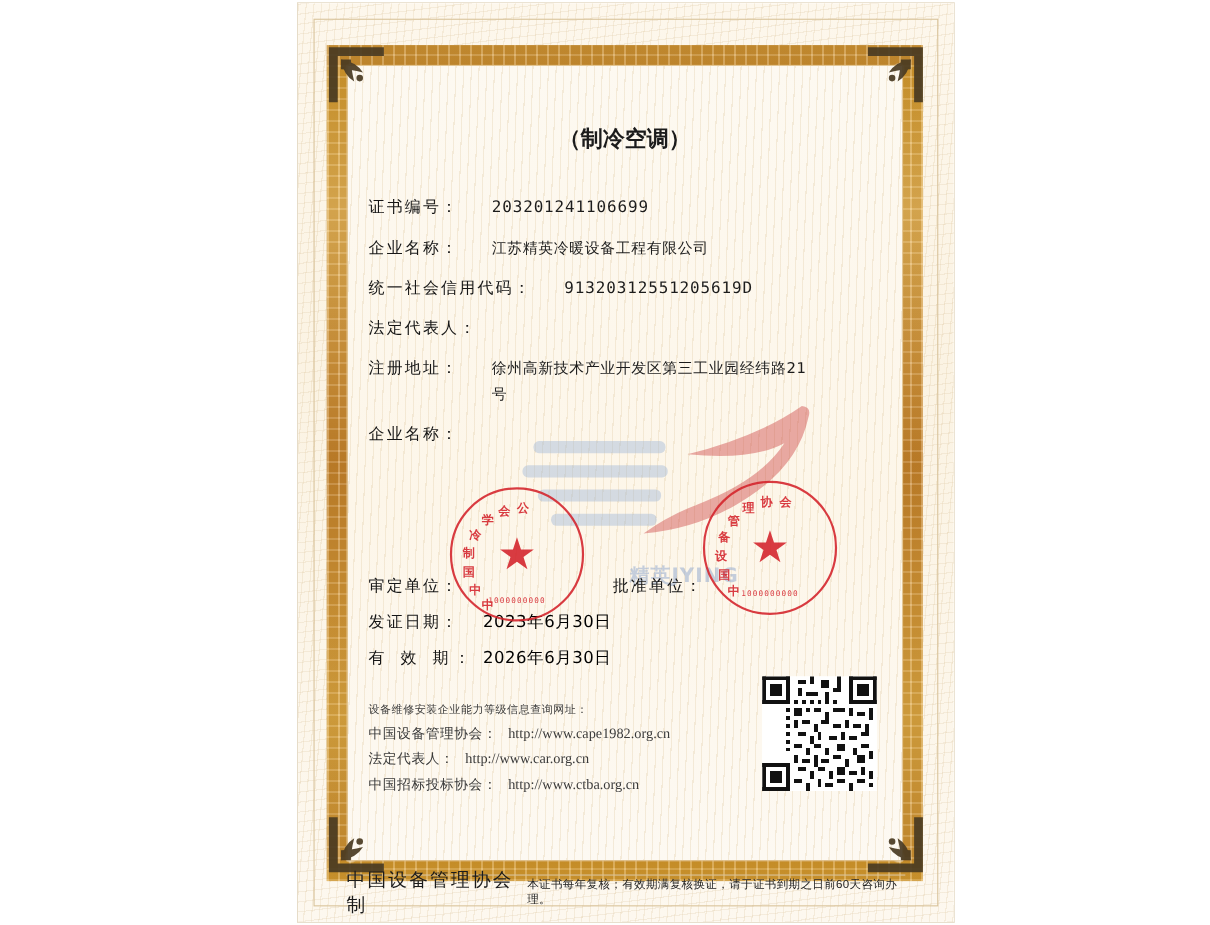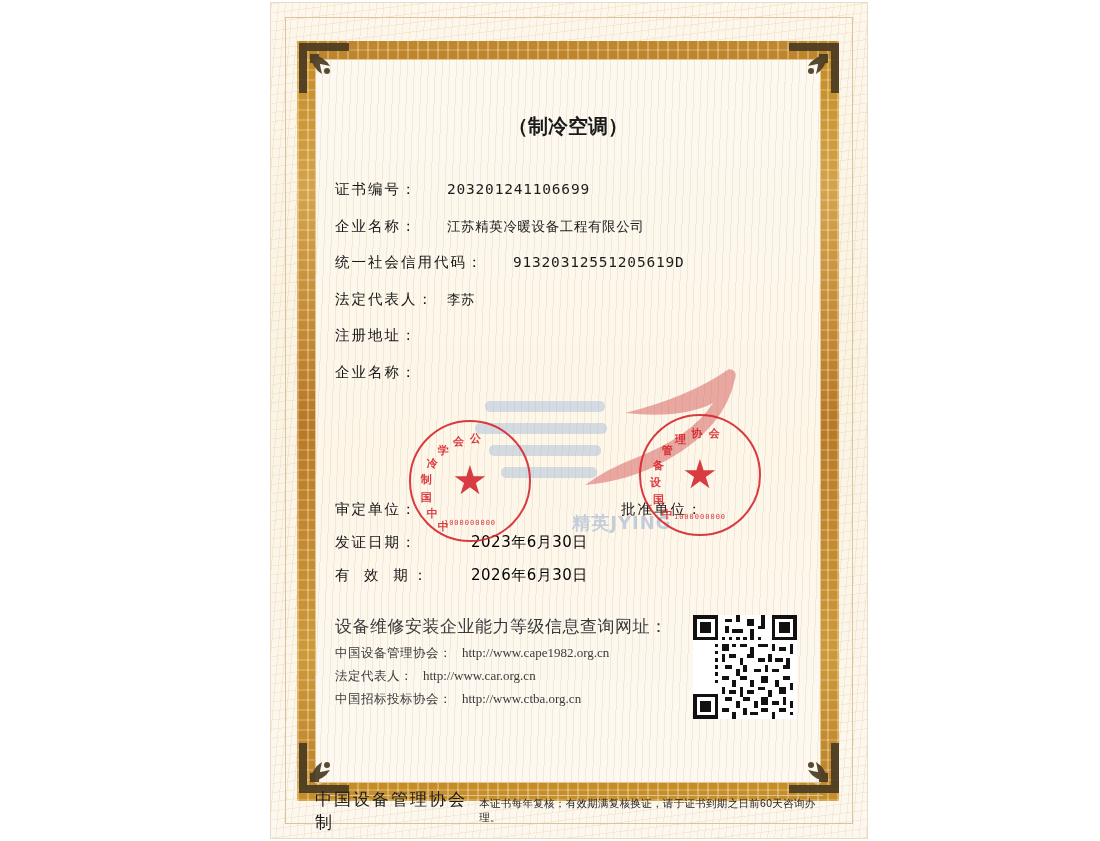--- a/index.html
+++ b/index.html
@@ -168,21 +168,20 @@
   
   .approval {
     position: relative;
     margin-top: 118px;
     padding-left: 18px;
   }
   .appr-row {
     display: flex;
     align-items: flex-start;
     margin-bottom: 14px;
-    gap: 32px;
   }
   .appr-label {
     font-size: 14.5px;
     letter-spacing: 2px;
     font-family: "DejaVu Sans", sans-serif;
     color: #161616;
     min-width: 104px;
   }
   .appr-label.wide { letter-spacing: 5px; }
   .appr-gap { width: 118px; }
@@ -233,21 +232,21 @@
     font-family: "DejaVu Sans Mono", monospace;
   }
 
   
   .queries {
     margin-top: 30px;
     padding-left: 18px;
     color: #3a3a3a;
   }
   .q-title {
-    font-size: 17px;
+    font-size: 10px;
     letter-spacing: 0.5px;
     font-family: "DejaVu Sans", sans-serif;
     margin-bottom: 7px;
   }
   .q-row {
     font-size: 12.5px;
     margin-bottom: 6px;
     font-family: "DejaVu Sans", sans-serif;
   }
   .q-row .q-name { letter-spacing: 0.5px; }
@@ -363,25 +362,28 @@
           <div class="field-value">江苏精英冷暖设备工程有限公司</div>
         </div>
 
         <div class="field-row">
           <div class="field-label" style="min-width:170px">统一社会信用代码：</div>
           <div class="field-value mono">91320312551205619D</div>
         </div>
 
         <div class="field-row">
           <div class="field-label">法定代表人：</div>
-          <div class="field-value">李苏</div>
         </div>
 
         <div class="field-row">
           <div class="field-label">注册地址：</div>
+          <div class="field-value">
+            <span>徐州高新技术产业开发区第三工业园经纬路21</span>
+            <span class="second-line">号</span>
+          </div>
         </div>
 
 
         <div class="field-row">
           <div class="field-label">企业名称：</div>
         </div>
 
       </div>
 
       <div class="approval">

